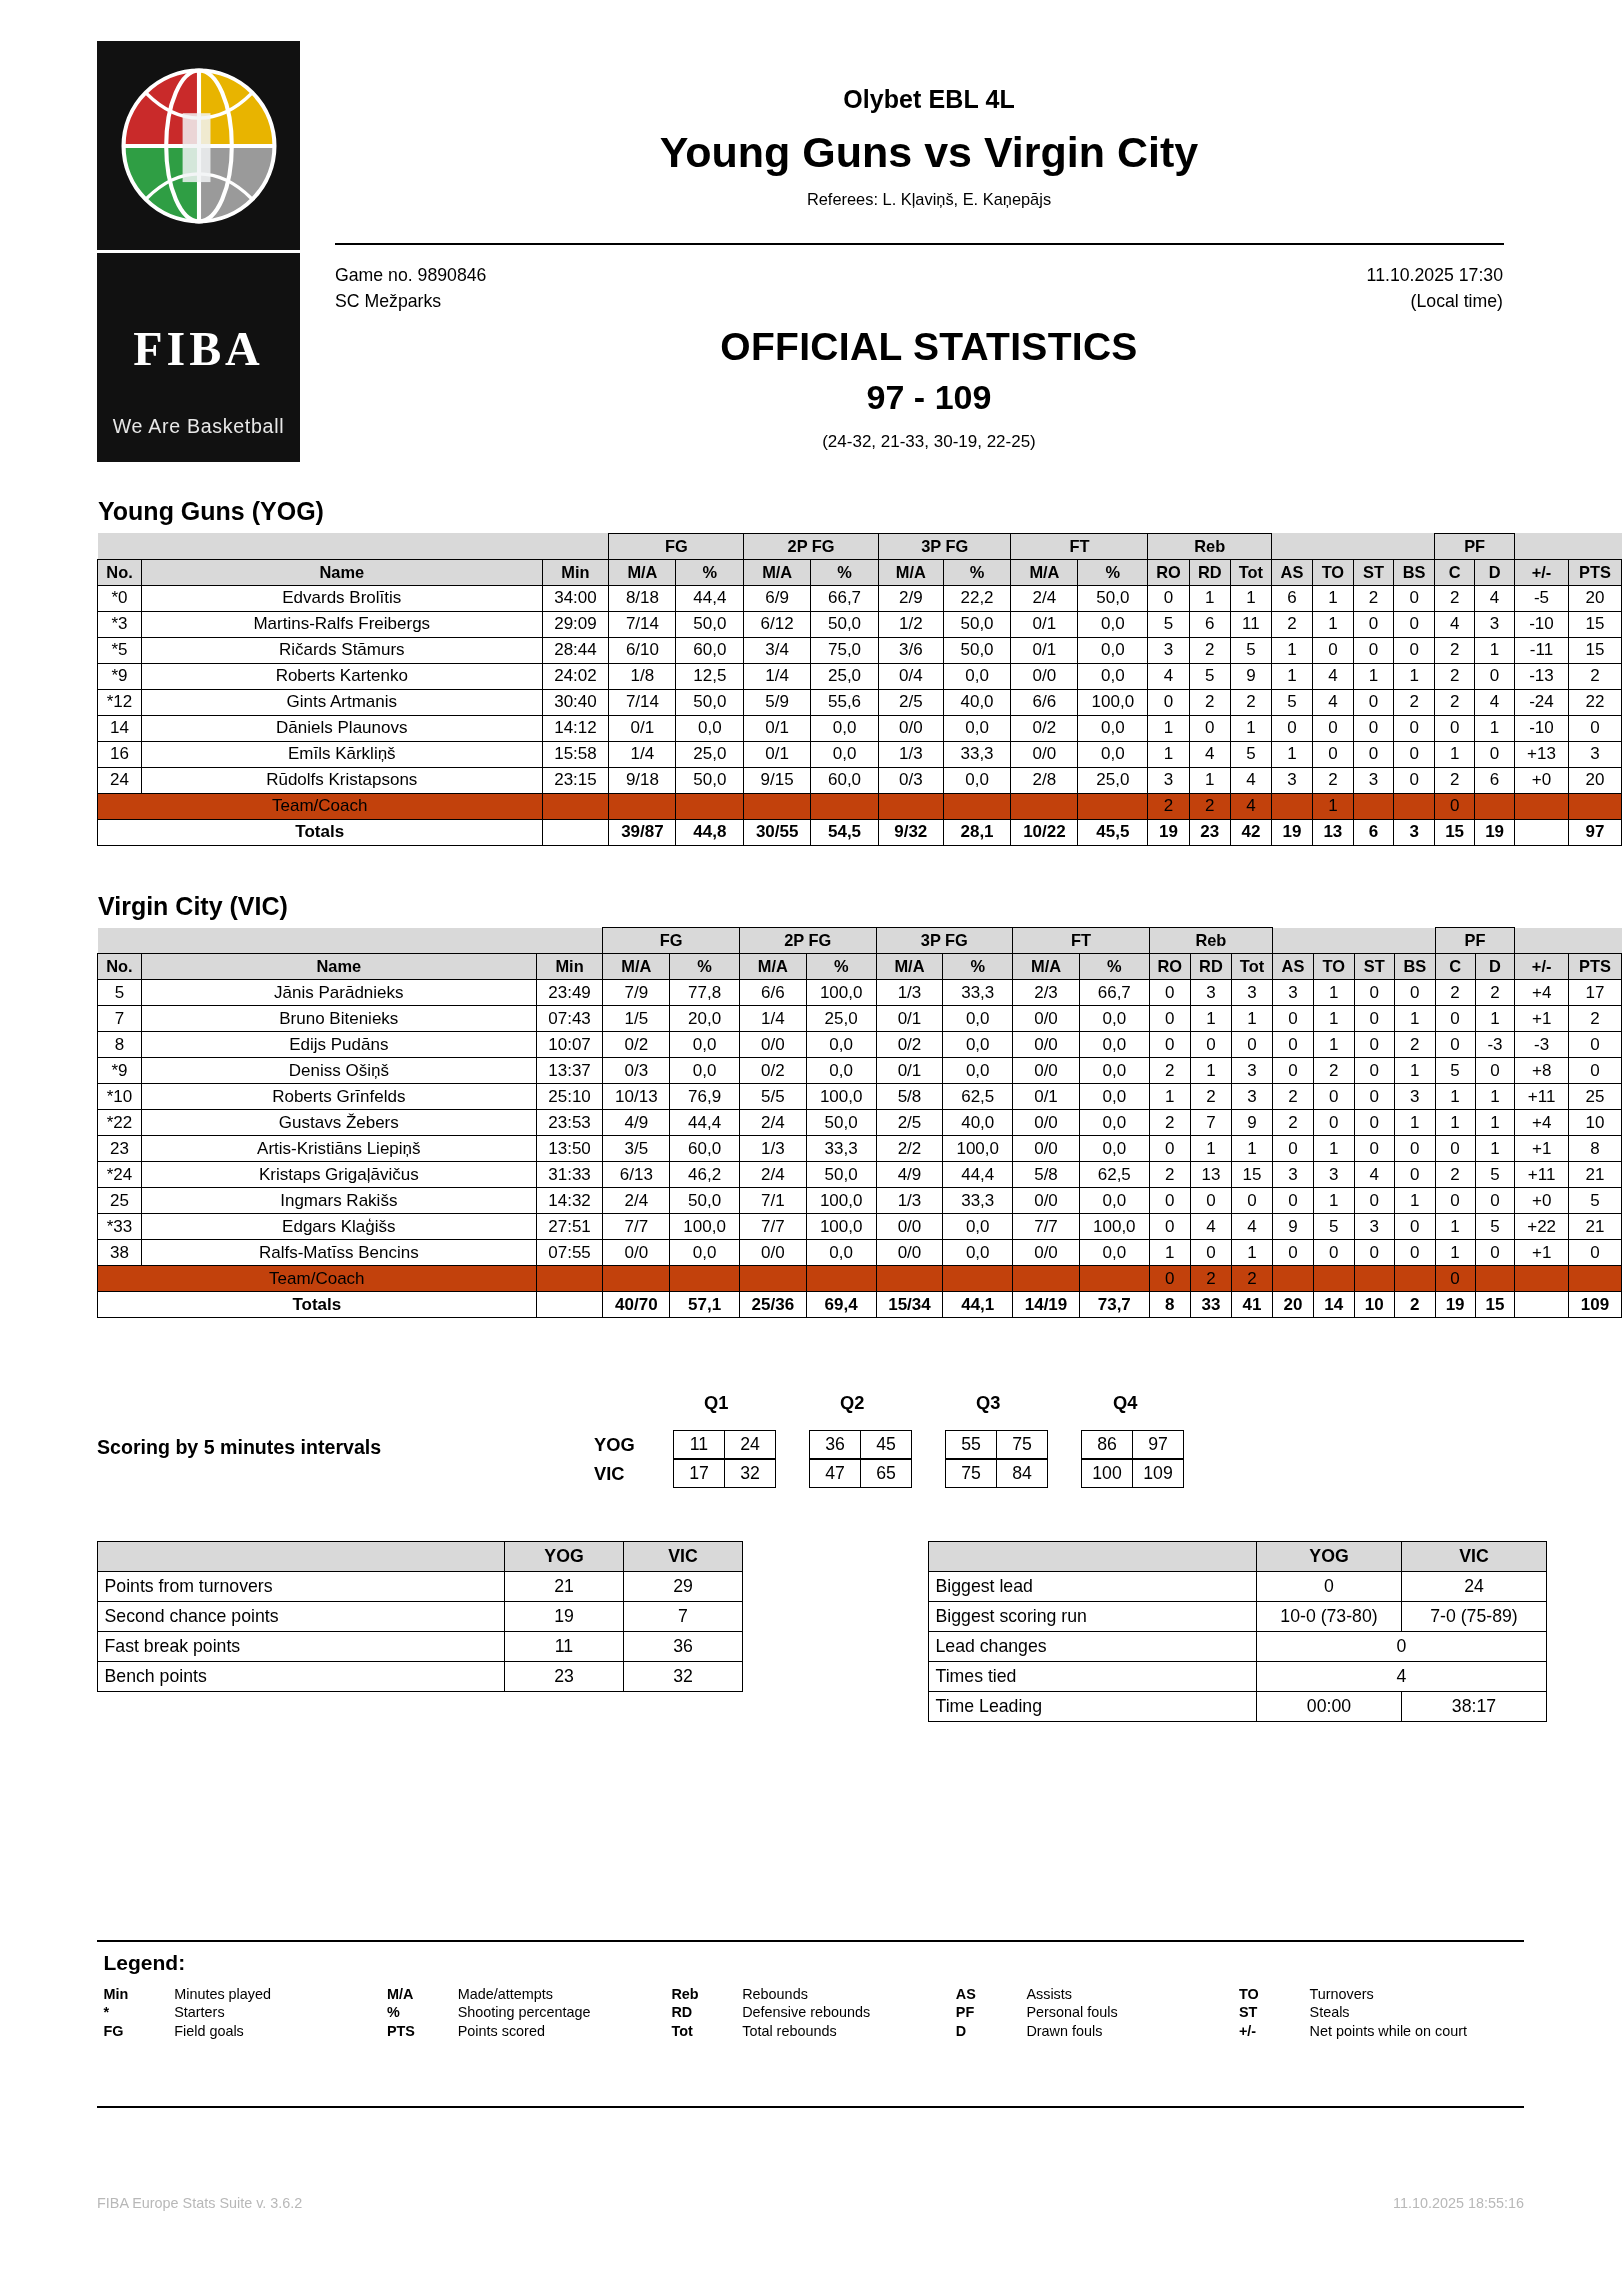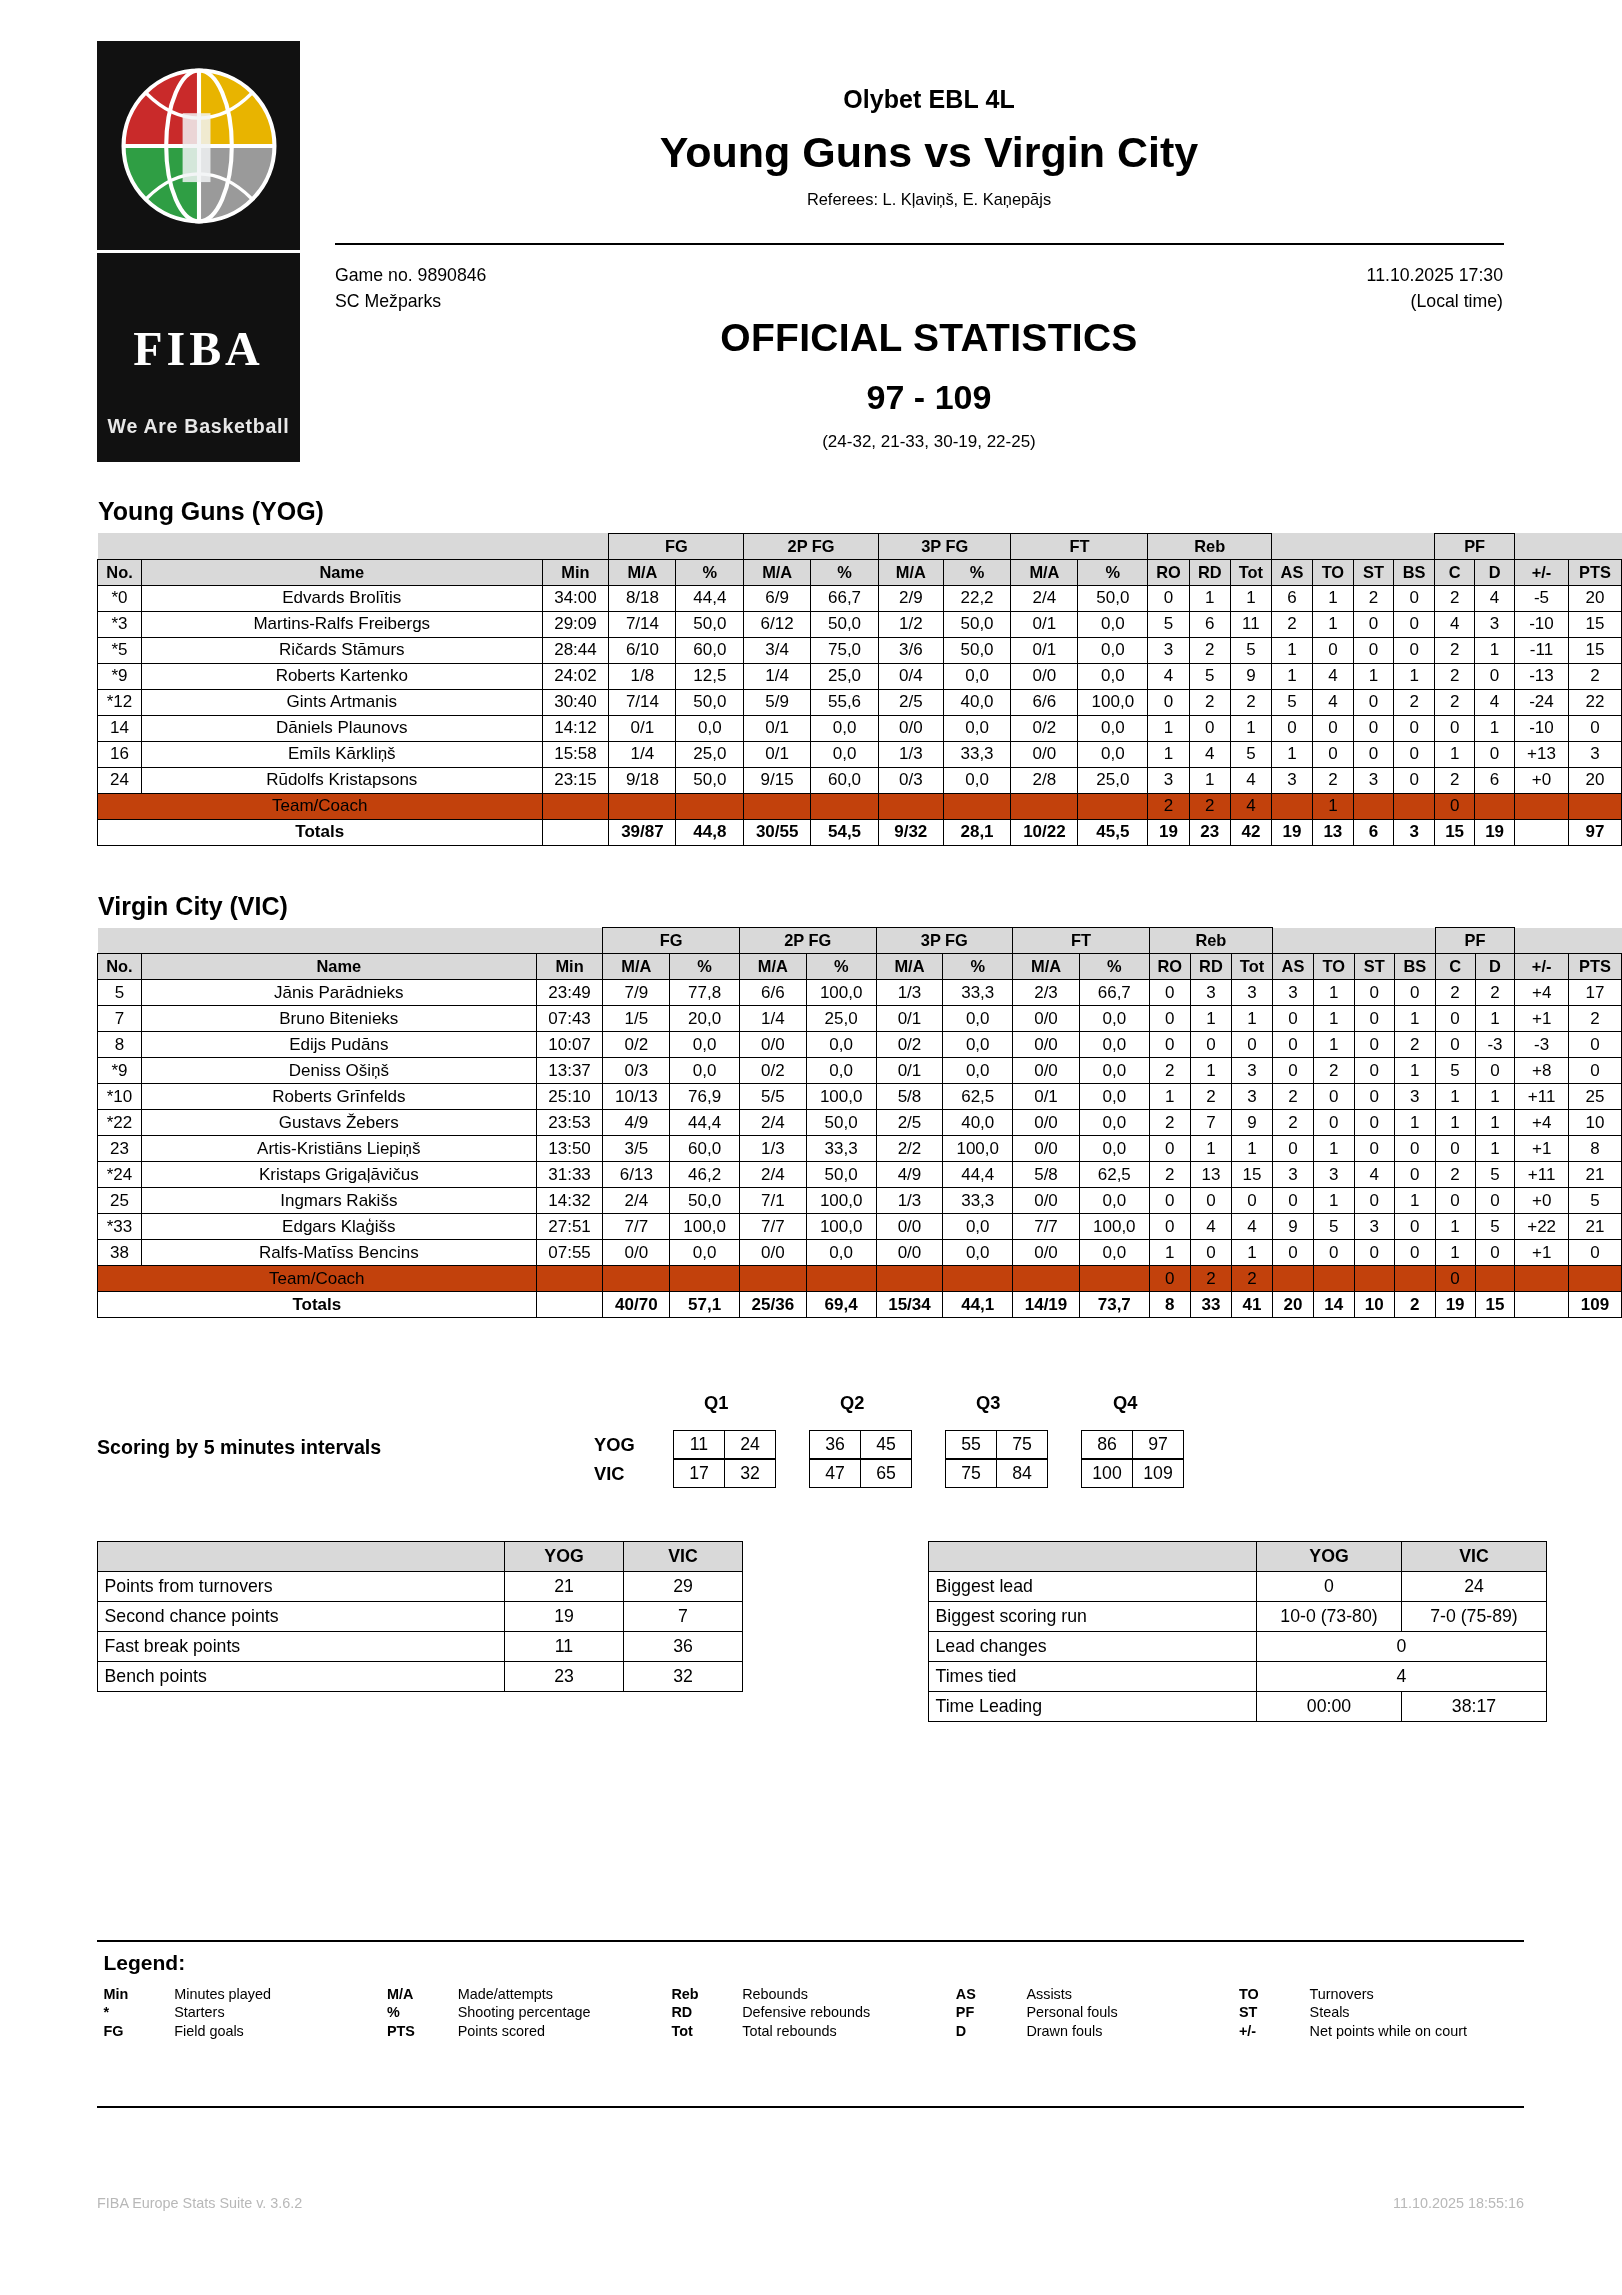--- a/index.html
+++ b/index.html
@@ -7,32 +7,32 @@
   .page{position:relative;width:1622px;height:2295px;padding:0;box-sizing:border-box;}
 
   
   .header{position:relative;height:497px;}
   .logo-col{position:absolute;left:97px;top:41px;width:203px;}
   .logo-top{width:203px;height:209px;background:#111;position:relative;overflow:hidden;}
   .logo-bot{width:203px;height:209px;background:#111;position:relative;overflow:hidden;margin-top:2.6px;}
   .fiba-text{position:absolute;left:0;right:0;top:68px;text-align:center;color:#fff;
     font-family:"Liberation Serif",serif;font-weight:bold;font-size:48px;letter-spacing:3.9px;}
   .fiba-sub{position:absolute;left:0;right:0;bottom:23.6px;text-align:center;color:#e8e8e8;
-    font-family:"Liberation Sans",sans-serif;font-size:19.6px;letter-spacing:0.7px;font-weight:bold;}
+    font-family:"Liberation Sans",sans-serif;font-size:19.6px;letter-spacing:0.7px;}
 
   .title-block{position:absolute;left:327px;top:85px;width:1204px;text-align:center;}
   .comp{font-size:25px;font-weight:bold;letter-spacing:0.1px;}
   .matchup{font-size:43px;font-weight:bold;margin-top:14.4px;}
   .referees{font-size:16.4px;margin-top:13px;}
 
   .rule{position:absolute;left:335px;top:243px;width:1169px;border-top:2px solid #000;}
   .game-no{position:absolute;left:335px;top:263px;font-size:17.7px;line-height:1.45;}
   .game-time{position:absolute;right:119px;top:263px;font-size:17.7px;line-height:1.45;text-align:right;}
 
-  .official{position:absolute;left:327px;top:316px;width:1204px;text-align:center;
+  .official{position:absolute;left:327px;top:325px;width:1204px;text-align:center;
     font-size:39px;font-weight:bold;letter-spacing:0.3px;}
   .score{position:absolute;left:327px;top:378px;width:1204px;text-align:center;
     font-size:34px;font-weight:bold;}
   .quarters{position:absolute;left:327px;top:432px;width:1204px;text-align:center;font-size:17px;}
 
   
   .team-title{font-size:25px;font-weight:bold;margin:0 0 6.5px 98px;}
   .tbl-wrap{margin:0 0 0 97px;}
   table.box{border-collapse:collapse;font-size:17px;}
   table.box td,table.box th{border:1px solid #000;padding:0 3.9px;height:25px;

